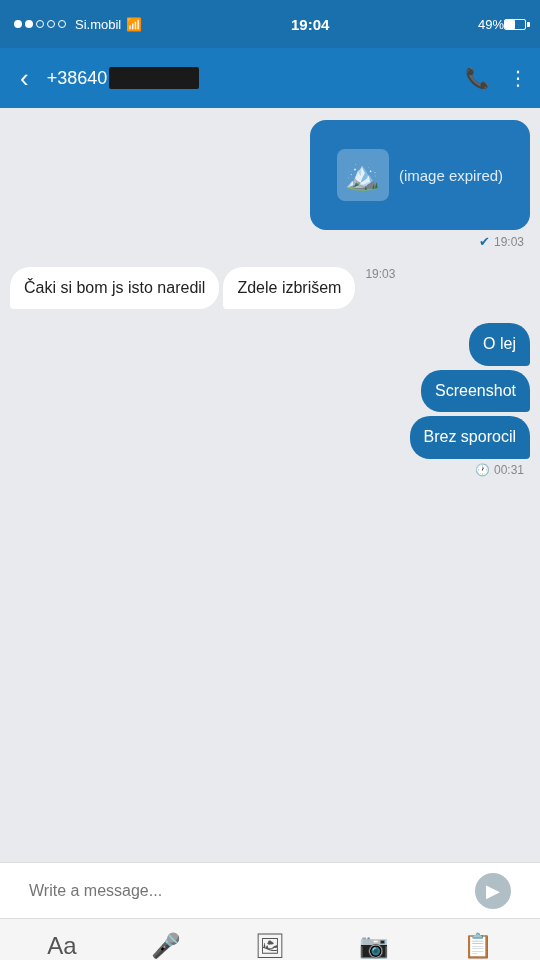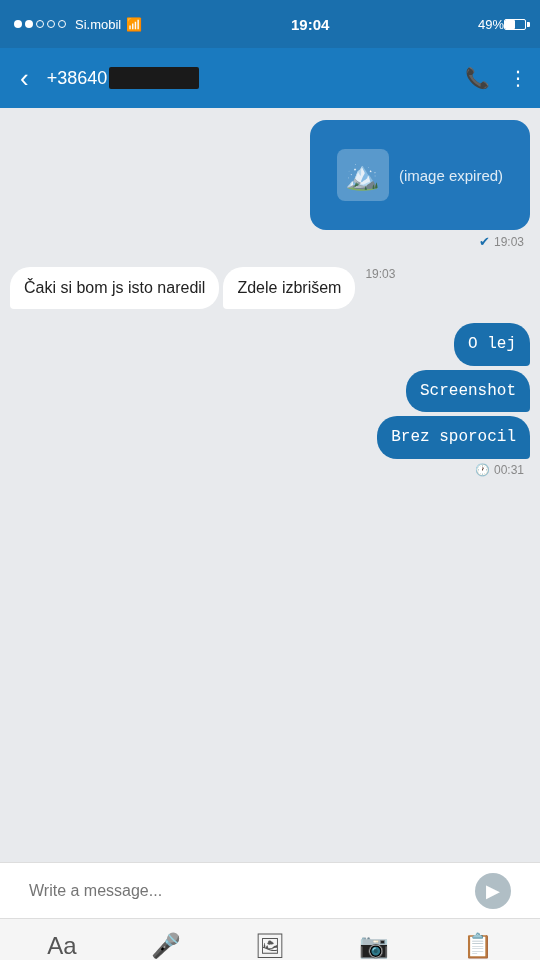--- a/index.html
+++ b/index.html
@@ -149,21 +149,20 @@
       line-height: 1.4;
       color: #222;
       background: white;
       margin: 2px 0;
     }
 
     .bubble.sent {
       background: #1a6fad;
       color: white;
       border-radius: 20px 20px 4px 20px;
-      font-family: Liberation Mono, monospace;
     }
 
     .bubble.received {
       background: white;
       border-radius: 20px 20px 20px 4px;
     }
 
     
     .image-bubble {
       background: #2277bb;

